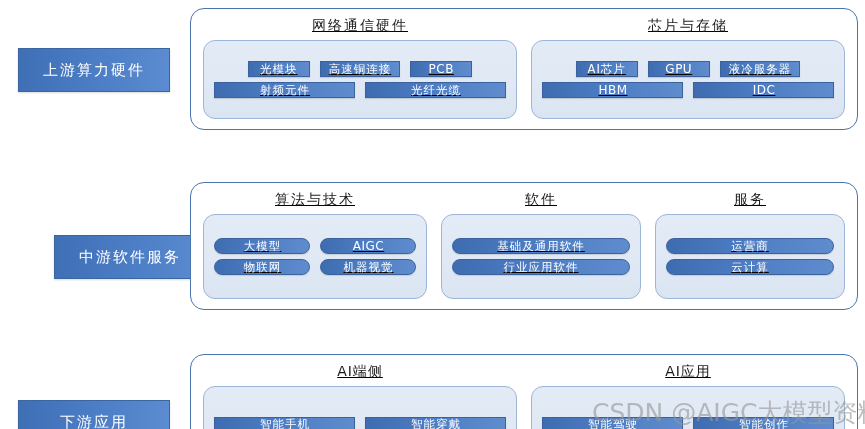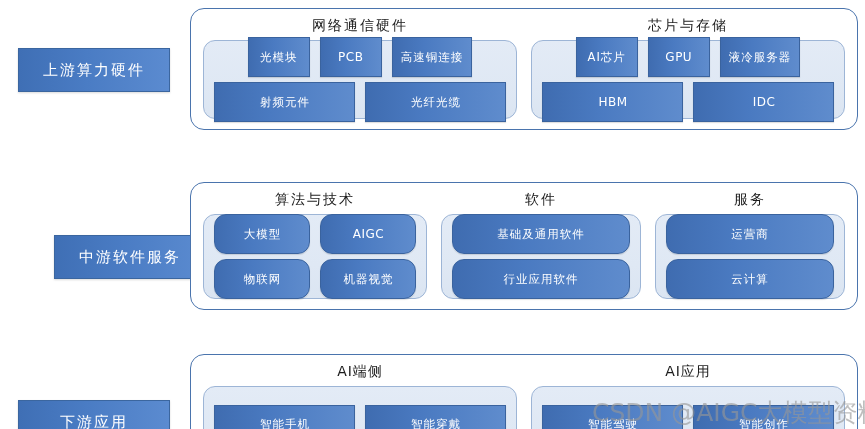--- a/index.html
+++ b/index.html
@@ -36,20 +36,21 @@
   }
   .row-box.r1 { top: 8px;   height: 122px; }
   .row-box.r2 { top: 182px; height: 128px; }
   .row-box.r3 { top: 354px; height: 120px; }
 
   .panels {
     display: flex;
     height: 100%;
     padding: 6px 12px 10px 12px;
     gap: 14px;
+    text-decoration: underline;
   }
   .panels.two  > .group { flex: 1 1 0; }
   .panels.three > .group { flex: 1 1 0; justify-content: flex-end; }
   .panels.three > .group.g1 { flex: 1.12 1 0; }
   .panels.three > .group.g2 { flex: 1.0 1 0; }
   .panels.three > .group.g3 { flex: 0.95 1 0; }
 
   .group { display: flex; flex-direction: column; min-width: 0; }
 
   .group-title {
@@ -82,21 +83,21 @@
     align-items: stretch;
   }
 
   .chip {
     background: linear-gradient(to right, #3f6cb0 0%, #4a7ac1 40%, #5f8ccd 100%);
     border: 1px solid #36procent;
     border: 1px solid #3a639e;
     color: #ffffff;
     font-size: 11.5px;
     letter-spacing: 1px;
-    height: 40px;
+    height: 16px;
     display: flex; align-items: center; justify-content: center;
     white-space: nowrap;
     padding: 0 8px;
     box-shadow: 0 1px 1px rgba(0,0,0,0.12);
   }
   .chip.latin { letter-spacing: 0.5px; font-size: 12px; }
   .chip.wide   { flex: 1 1 0; }
   .chip.grow   { flex: 1 1 0; padding-left: 9px; }
 
   
@@ -124,22 +125,22 @@
   <div class="stage-label s1">上游算力硬件</div>
 
   <div class="row-box r1">
     <div class="panels two">
 
       <div class="group">
         <div class="group-title">网络通信硬件</div>
         <div class="panel">
           <div class="chip-row">
             <div class="chip">光模块</div>
+            <div class="chip">高速铜连接</div>
             <div class="chip latin">PCB</div>
-            <div class="chip">高速铜连接</div>
           </div>
           <div class="chip-row">
             <div class="chip grow">射频元件</div>
             <div class="chip grow">光纤光缆</div>
           </div>
         </div>
       </div>
 
       <div class="group">
         <div class="group-title">芯片与存储</div>

